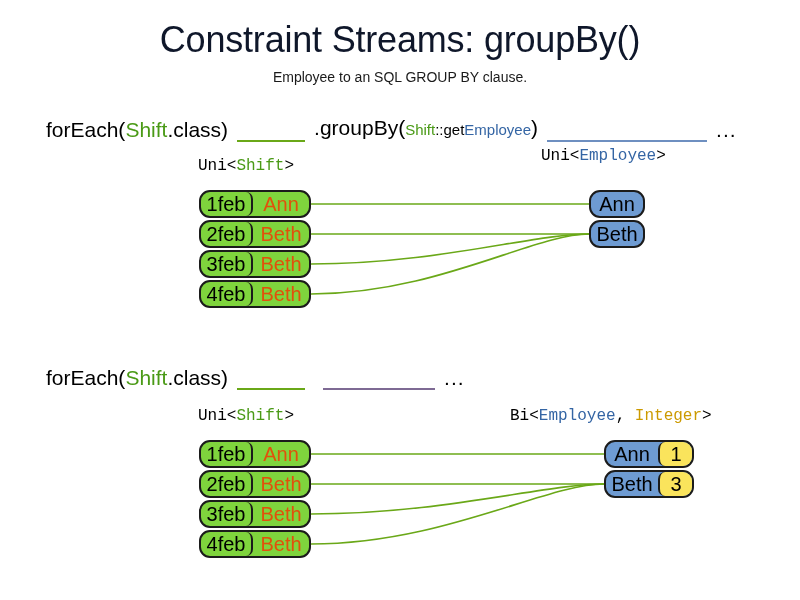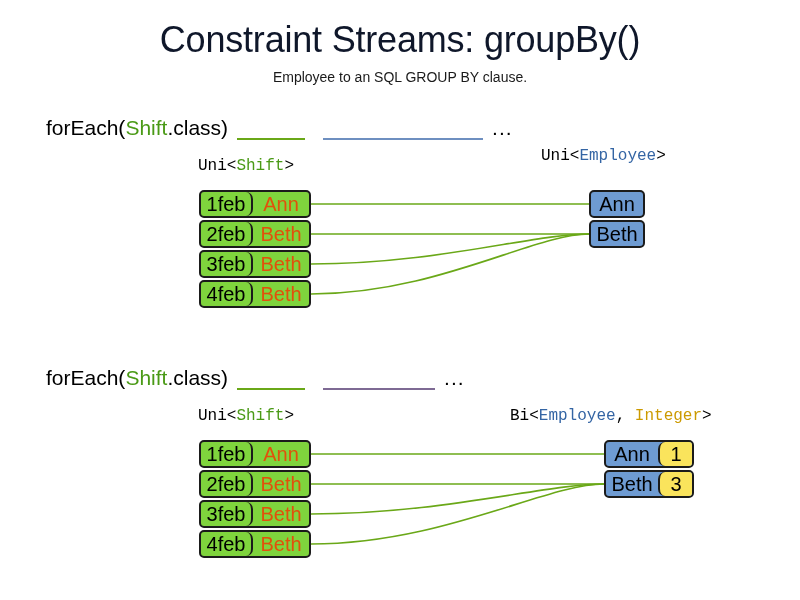--- a/index.html
+++ b/index.html
@@ -82,21 +82,21 @@
 
   
   .boxcol { position: absolute; }
 
   .fact {
     position: relative;
     display: flex;
     align-items: stretch;
     box-sizing: border-box;
     border: 2px solid #1b1b1b;
-    border-radius: 5px;
+    border-radius: 11px;
     overflow: hidden;
     height: 28px;
     margin-bottom: 2px;
   }
   .fact.green { background: #7fd43d; }
   .fact.blue  { background: #6e9bd2; }
 
   .cell {
     box-sizing: border-box;
     display: flex;
@@ -142,20 +142,21 @@
       <path d="M 311 294 C 436.1 294, 533.4 234, 589 234" fill="none" stroke="#6aa818" stroke-width="1.6"></path>
       <path d="M 311 454 L 604 454" fill="none" stroke="#6aa818" stroke-width="1.6"></path>
       <path d="M 311 484 L 604 484" fill="none" stroke="#6aa818" stroke-width="1.6"></path>
       <path d="M 311 514 C 442.85 514, 545.4 484, 604 484" fill="none" stroke="#6aa818" stroke-width="1.6"></path>
       <path d="M 311 544 C 442.85 544, 545.4 484, 604 484" fill="none" stroke="#6aa818" stroke-width="1.6"></path>
     </svg>
 
   <div class="pipeline" style="left:46px; top:116px;">
     <span class="code"><span>forEach(</span><span class="tok-green">Shift</span><span>.class)</span></span>
     <span class="conn green" style="width:68px;"></span>
+    <span class="code"><span>.groupBy(</span><span class="small tok-green">Shift</span><span class="small tok-black">::get</span><span class="small tok-blue">Employee</span><span>)</span></span>
     <span class="conn blue" style="width:160px;"></span>
     <span class="ellipsis">...</span>
   </div>
 
   <div class="typelabel" style="left:198px; top:154px;">
     <span>Uni&lt;</span><span class="tok-green">Shift</span><span>&gt;</span>
   </div>
 
   <div class="typelabel" style="left:541px; top:144px;">
     <span>Uni&lt;</span><span class="tok-blue">Employee</span><span>&gt;</span>

